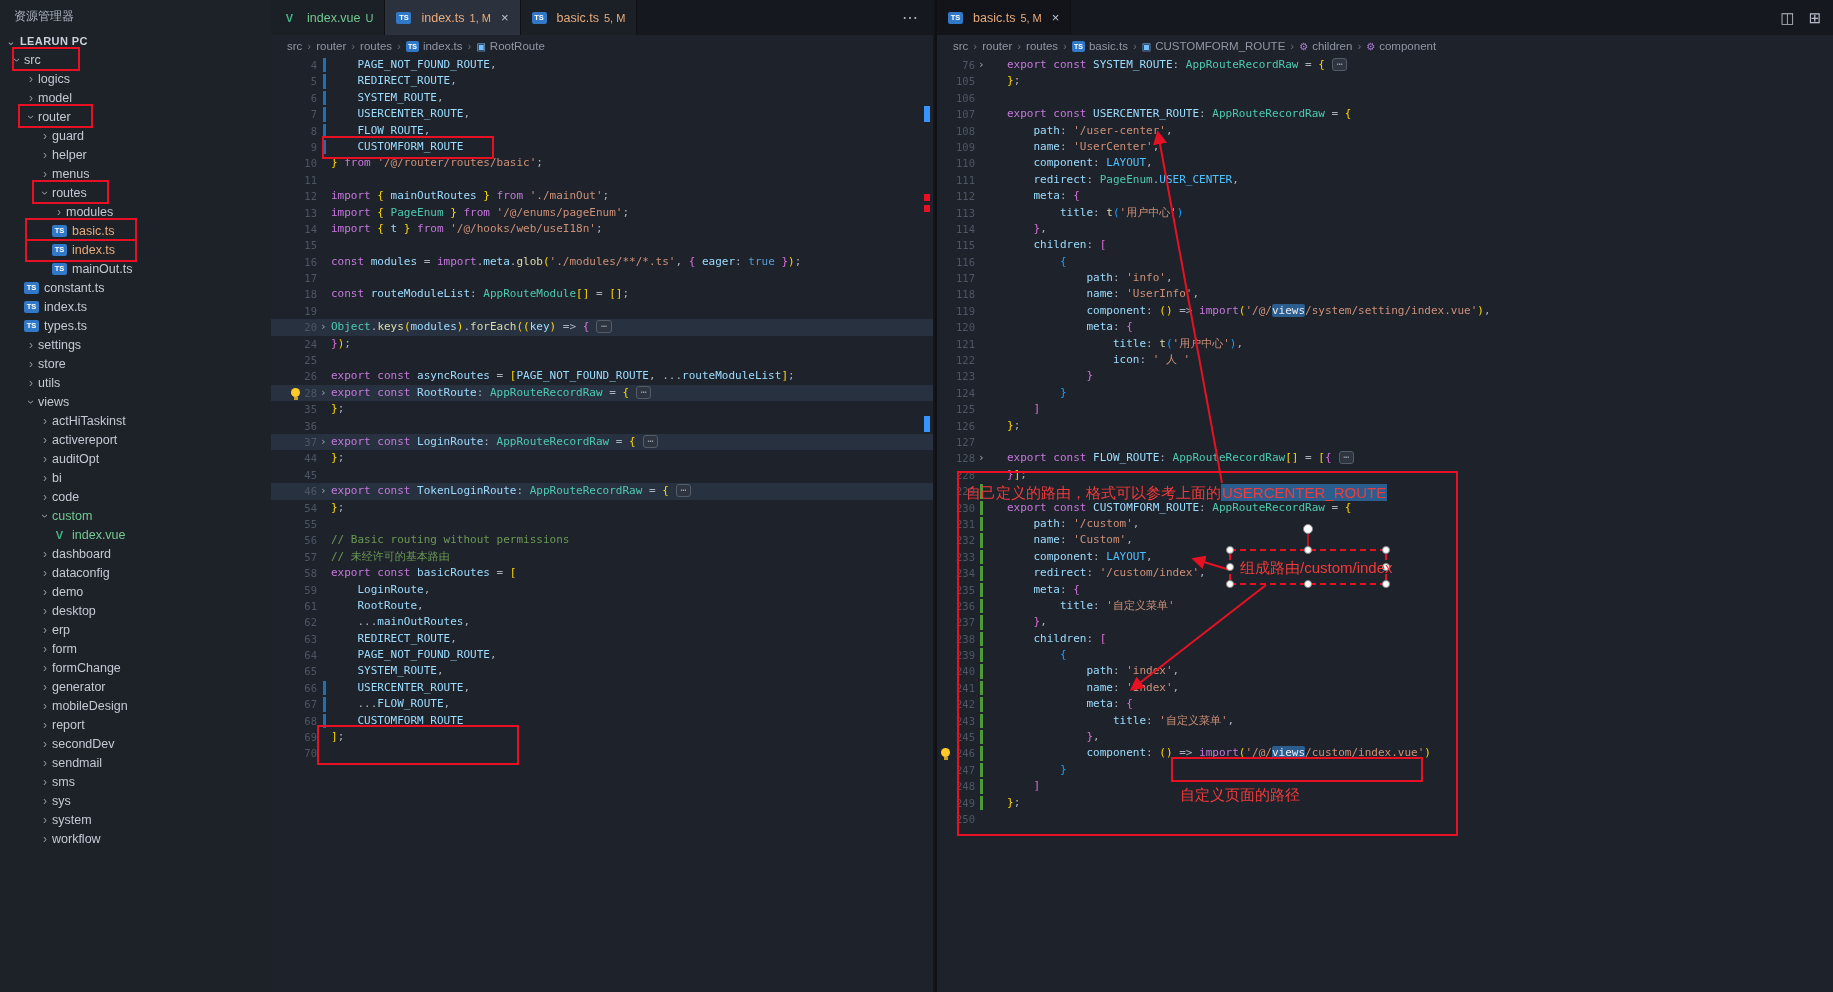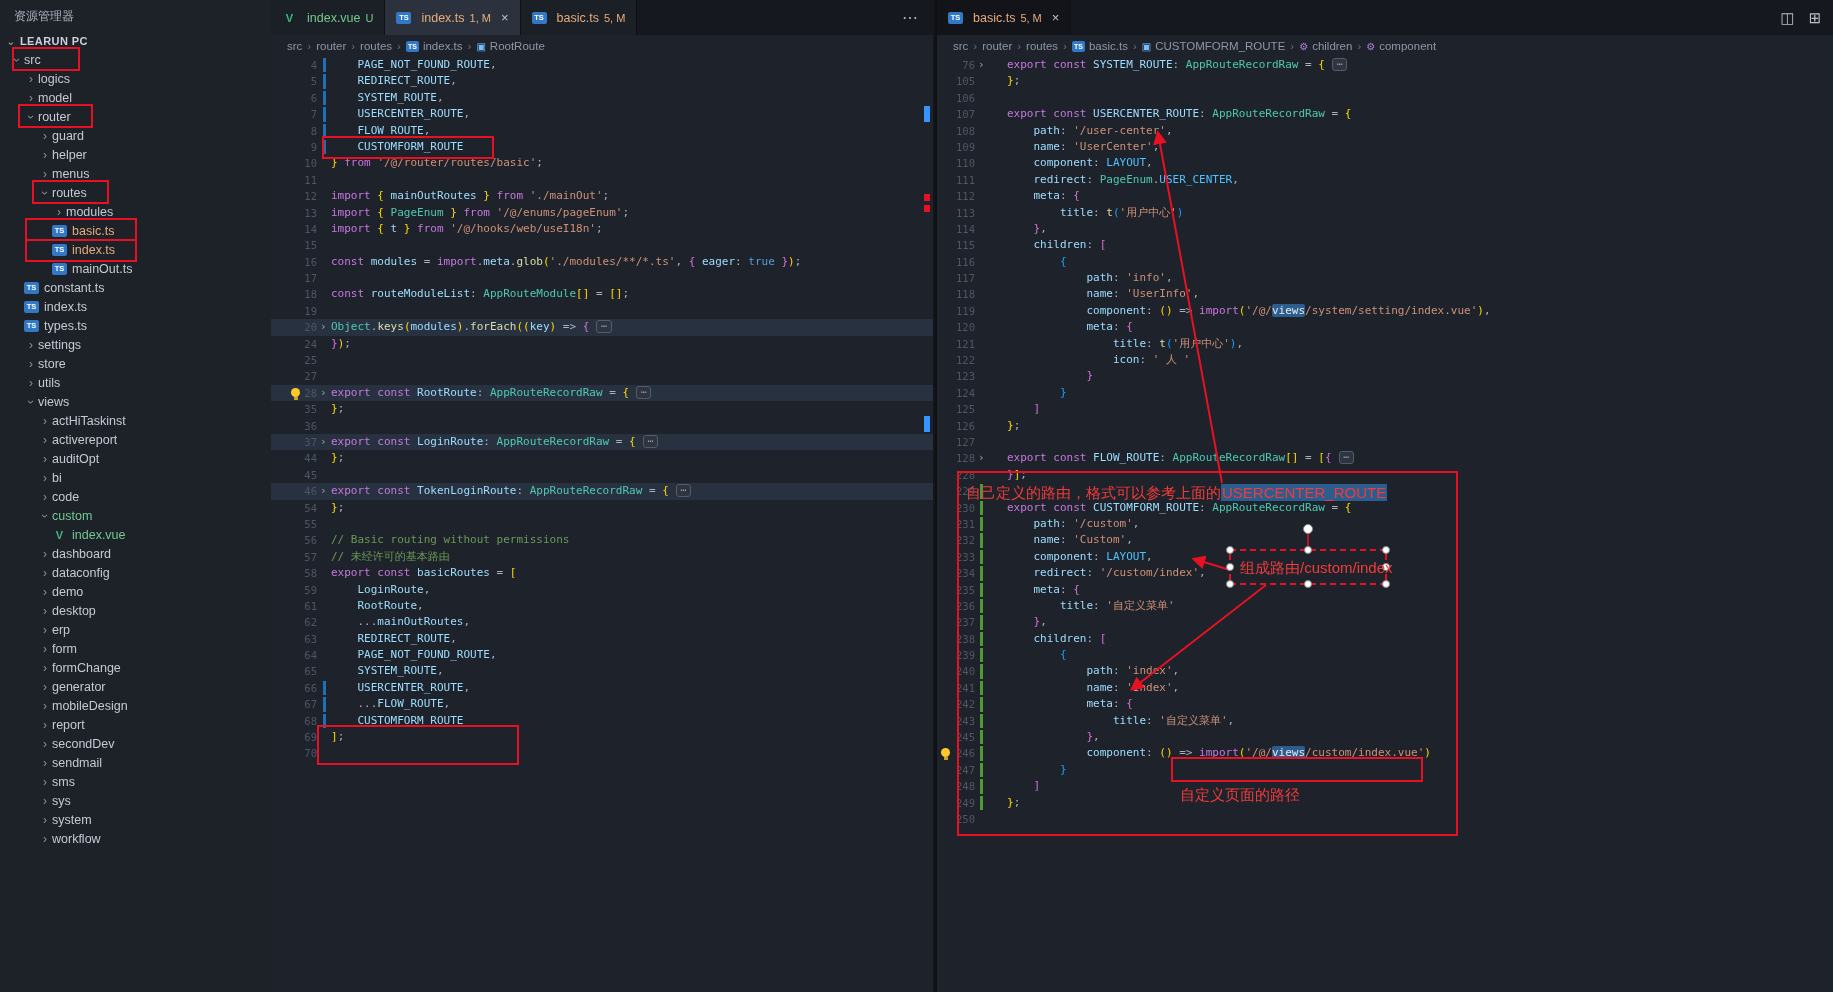--- a/index.html
+++ b/index.html
@@ -415,21 +415,21 @@
         <div class="crow"><span class="ln">13</span><span><span class="tk-k">import </span><span class="tk-b1">{ </span><span class="tk-t">PageEnum</span><span class="tk-b1"> } </span><span class="tk-k">from </span><span class="tk-s">'/@/enums/pageEnum'</span><span class="tk-p">;</span></span></div>
         <div class="crow"><span class="ln">14</span><span><span class="tk-k">import </span><span class="tk-b1">{ </span><span class="tk-v">t</span><span class="tk-b1"> } </span><span class="tk-k">from </span><span class="tk-s">'/@/hooks/web/useI18n'</span><span class="tk-p">;</span></span></div>
         <div class="crow"><span class="ln">15</span><span></span></div>
         <div class="crow"><span class="ln">16</span><span><span class="tk-k">const </span><span class="tk-v">modules</span><span class="tk-p"> = </span><span class="tk-k">import</span><span class="tk-p">.</span><span class="tk-v">meta</span><span class="tk-p">.</span><span class="tk-f">glob</span><span class="tk-b1">(</span><span class="tk-s">'./modules/**/*.ts'</span><span class="tk-p">, </span><span class="tk-b2">{ </span><span class="tk-pr">eager</span><span class="tk-p">: </span><span class="tk-n">true</span><span class="tk-b2"> }</span><span class="tk-b1">)</span><span class="tk-p">;</span></span></div>
         <div class="crow"><span class="ln">17</span><span></span></div>
         <div class="crow"><span class="ln">18</span><span><span class="tk-k">const </span><span class="tk-v">routeModuleList</span><span class="tk-p">: </span><span class="tk-t">AppRouteModule</span><span class="tk-b1">[]</span><span class="tk-p"> = </span><span class="tk-b1">[]</span><span class="tk-p">;</span></span></div>
         <div class="crow"><span class="ln">19</span><span></span></div>
         <div class="crow hl"><span class="ln">20</span><span class="fchev">›</span><span><span class="tk-t">Object</span><span class="tk-p">.</span><span class="tk-f">keys</span><span class="tk-b1">(</span><span class="tk-v">modules</span><span class="tk-b1">)</span><span class="tk-p">.</span><span class="tk-f">forEach</span><span class="tk-b1">((</span><span class="tk-v">key</span><span class="tk-b1">)</span><span class="tk-p"> =&gt; </span><span class="tk-b2">{</span><span class="dots">⋯</span></span></div>
         <div class="crow"><span class="ln">24</span><span><span class="tk-b2">}</span><span class="tk-b1">)</span><span class="tk-p">;</span></span></div>
         <div class="crow"><span class="ln">25</span><span></span></div>
-        <div class="crow"><span class="ln">27</span><span></span></div>
+        <div class="crow"><span class="ln">26</span><span><span class="tk-k">export const </span><span class="tk-v">asyncRoutes</span><span class="tk-p"> = </span><span class="tk-b1">[</span><span class="tk-v">PAGE_NOT_FOUND_ROUTE</span><span class="tk-p">, ...</span><span class="tk-v">routeModuleList</span><span class="tk-b1">]</span><span class="tk-p">;</span></span></div>
         <div class="crow hl"><span class="ln">28</span><span class="fchev">›</span><span class="bulb"></span><span><span class="tk-k">export const </span><span class="tk-v">RootRoute</span><span class="tk-p">: </span><span class="tk-t">AppRouteRecordRaw</span><span class="tk-p"> = </span><span class="tk-b1">{</span><span class="dots">⋯</span></span></div>
         <div class="crow"><span class="ln">35</span><span><span class="tk-b1">}</span><span class="tk-p">;</span></span></div>
         <div class="crow"><span class="ln">36</span><span></span></div>
         <div class="crow hl"><span class="ln">37</span><span class="fchev">›</span><span><span class="tk-k">export const </span><span class="tk-v">LoginRoute</span><span class="tk-p">: </span><span class="tk-t">AppRouteRecordRaw</span><span class="tk-p"> = </span><span class="tk-b1">{</span><span class="dots">⋯</span></span></div>
         <div class="crow"><span class="ln">44</span><span><span class="tk-b1">}</span><span class="tk-p">;</span></span></div>
         <div class="crow"><span class="ln">45</span><span></span></div>
         <div class="crow hl"><span class="ln">46</span><span class="fchev">›</span><span><span class="tk-k">export const </span><span class="tk-v">TokenLoginRoute</span><span class="tk-p">: </span><span class="tk-t">AppRouteRecordRaw</span><span class="tk-p"> = </span><span class="tk-b1">{</span><span class="dots">⋯</span></span></div>
         <div class="crow"><span class="ln">54</span><span><span class="tk-b1">}</span><span class="tk-p">;</span></span></div>
         <div class="crow"><span class="ln">55</span><span></span></div>
         <div class="crow"><span class="ln">56</span><span><span class="tk-c">// Basic routing without permissions</span></span></div>

